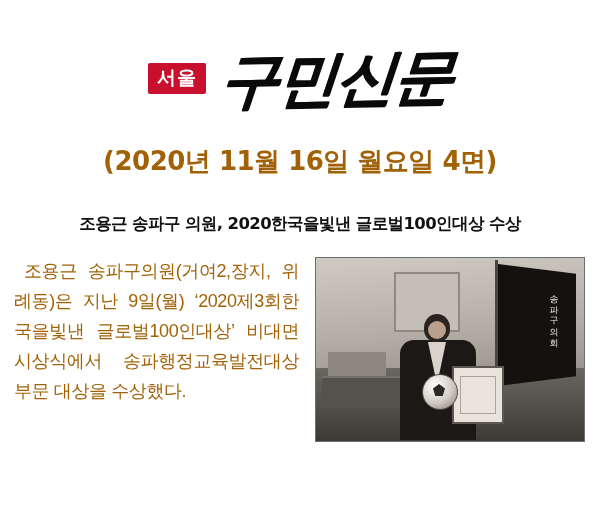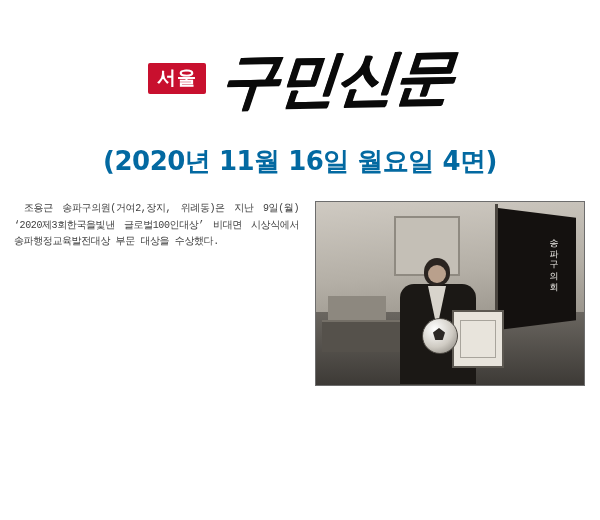--- a/index.html
+++ b/index.html
@@ -61,21 +61,21 @@
     text-shadow: 1px 0 0 #0a0a0a, 0 1px 0 #0a0a0a;
     white-space: nowrap;
   }
 
   
   .dateline {
     text-align: center;
     font-family: "DejaVu Sans", sans-serif;
     font-size: 26px;
     font-weight: bold;
-    color: #0369a1;
+    color: #a16207;
     margin-top: 4px;
     letter-spacing: -0.5px;
   }
 
   
   .headline {
     text-align: center;
     font-family: "DejaVu Sans", sans-serif;
     font-size: 16.5px;
     font-weight: bold;
@@ -92,24 +92,24 @@
     position: relative;
     height: 230px;
   }
   .columns {
     display: flex;
     gap: 16px;
     align-items: flex-start;
   }
   .col-text {
     width: 285px;
-    font-family: Liberation Mono, monospace;
-    font-size: 10px;
+    font-family: Liberation Sans, sans-serif;
+    font-size: 18px;
     line-height: 1.66;
-    color: #404040;
+    color: #a16207;
     text-align: justify;
     letter-spacing: -0.4px;
   }
   .col-text p {
     margin: 0 0 6px 0;
     text-indent: 10px;
   }
   .col-right {
     width: 270px;
   }
@@ -258,20 +258,21 @@
 
   <div class="masthead">
     <div class="masthead-inner">
       <span class="seoul-badge">서울</span>
       <span class="paper-title">구민신문</span>
     </div>
   </div>
 
   <div class="dateline">(2020년 11월 16일 월요일 4면)</div>
 
+  <div class="headline">조용근 송파구 의원, 2020한국을빛낸 글로벌100인대상 수상</div>
 
   <div class="article">
     <div class="columns">
       <div class="col-text">
         <p>조용근 송파구의원(거여2,장지, 위례동)은 지난 9일(월) ‘2020제3회한국을빛낸 글로벌100인대상’ 비대면 시상식에서 송파행정교육발전대상 부문 대상을 수상했다.</p>
       </div>
       <div class="col-right">
         <div class="photo">
           <div class="ph-wall"></div>
           <div class="ph-panel"></div>

